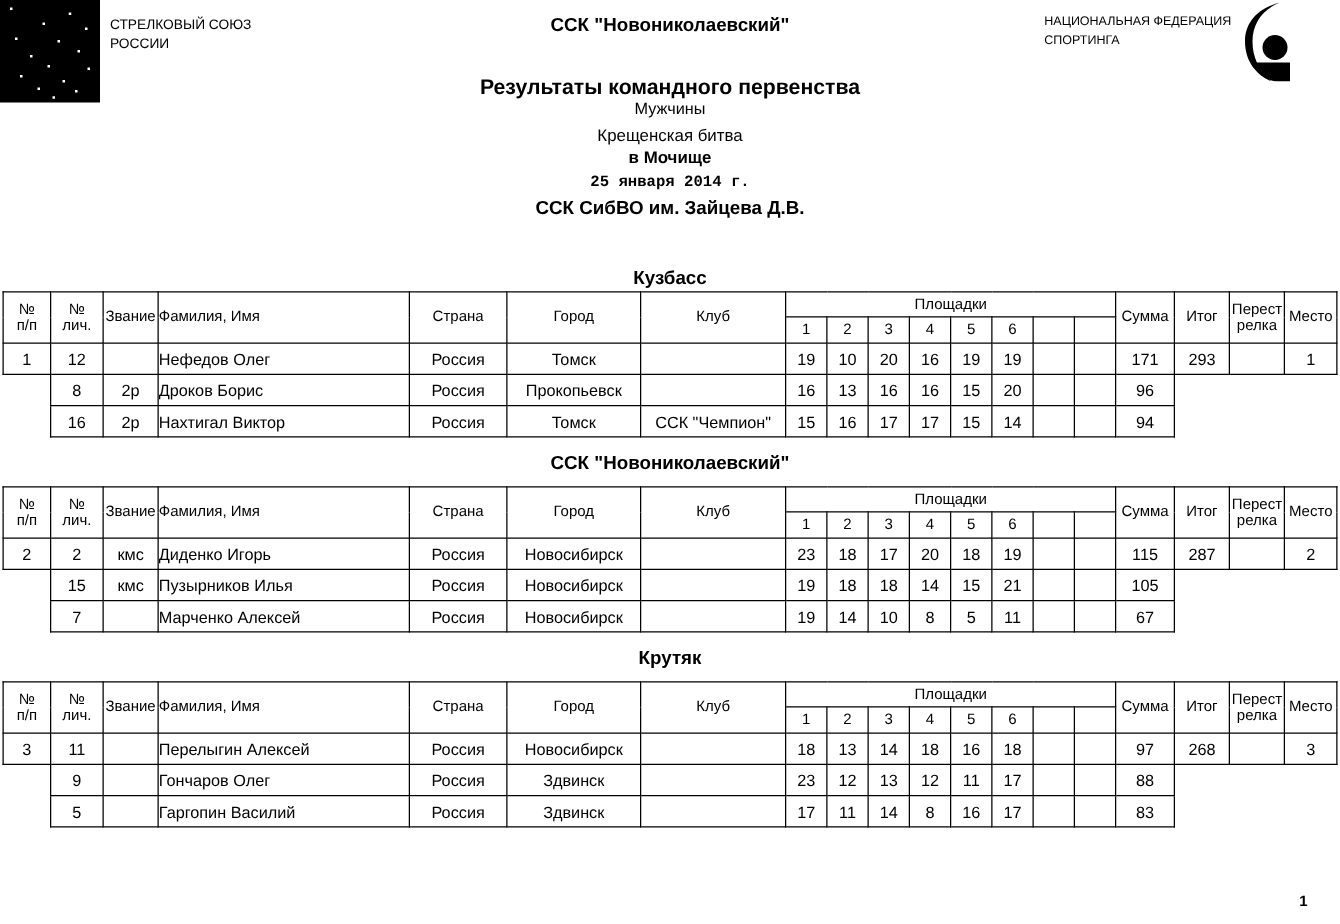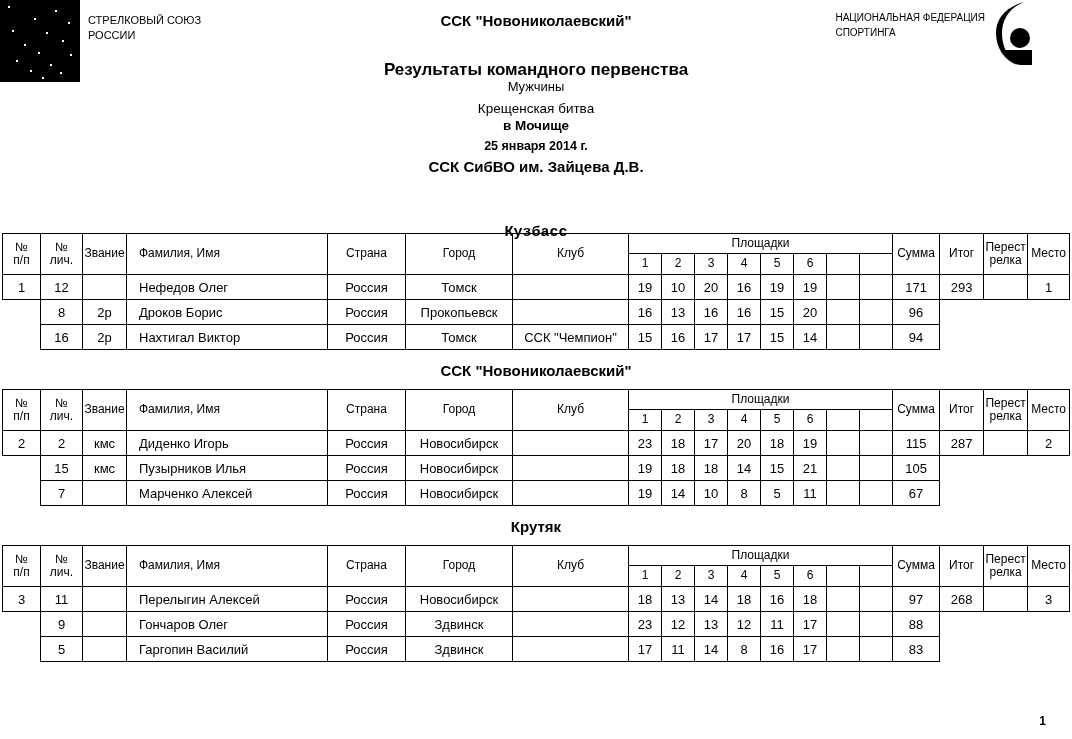--- a/index.html
+++ b/index.html
@@ -19,38 +19,38 @@
                 52px 66px #fff, 34px 71px #fff; }
   .org-left { left:88px; top:13px; font-size:11px; line-height:1.35; white-space:pre-line; }
   .org-right { right:87px; top:11px; font-size:10px; line-height:1.45; text-align:left; white-space:pre-line; }
   .nfs-logo { right:40px; top:2px; width:42px; height:64px; }
 
   .t-club  { top:12px;  font-size:15px; font-weight:bold; }
   .t-doc   { top:60px;  font-size:17px; font-weight:bold; }
   .t-cat   { top:79px;  font-size:13px; }
   .t-ev1   { top:101px; font-size:13.5px; font-weight:normal; }
   .t-ev2   { top:118px; font-size:13.5px; font-weight:bold; }
-  .t-date  { top:139px; font-size:12.5px; font-weight:bold; }
+  .t-date  { top:139px; font-size:12.5px; font-weight:bold;font-family:Liberation Mono, monospace; }
   .t-venue { top:158px; font-size:15px; font-weight:bold; }
 
   .team-title { font-size:15px; font-weight:bold; }
-  .tt1 { top:224px;font-family:Liberation Mono, monospace; } .tt2 { top:362px; } .tt3 { top:518px; }
+  .tt1 { top:214px; } .tt2 { top:362px; } .tt3 { top:518px; }
 
   table.results { position:absolute; left:2px; border-collapse:collapse; table-layout:fixed; width:1067px; }
   .tb1 { top:233px; } .tb2 { top:389px; } .tb3 { top:545px; }
 
   th, td {
     border:1px solid #000; padding:0; text-align:center; vertical-align:middle;
     overflow:hidden; white-space:pre-line; font-weight:normal;
   }
   thead th { font-size:12px; line-height:1.12; }
   thead tr.h1 th { height:19px; }
   thead tr.h2 th { height:20px; }
   tbody td { font-size:13px; height:24px; }
-  th.nameh, td.namec { text-align:left; padding-left:12px; }
+  th.nameh, td.namec { text-align:left; padding-left:0; }
   .nb { border:none; }
 
   .page-num { right:26px; top:714px; font-size:12px; font-weight:bold; }
 </style>
 </head>
 <body>
 
 <div class="abs ssr-logo">
   <div class="ssr-dots"></div>
 </div>

